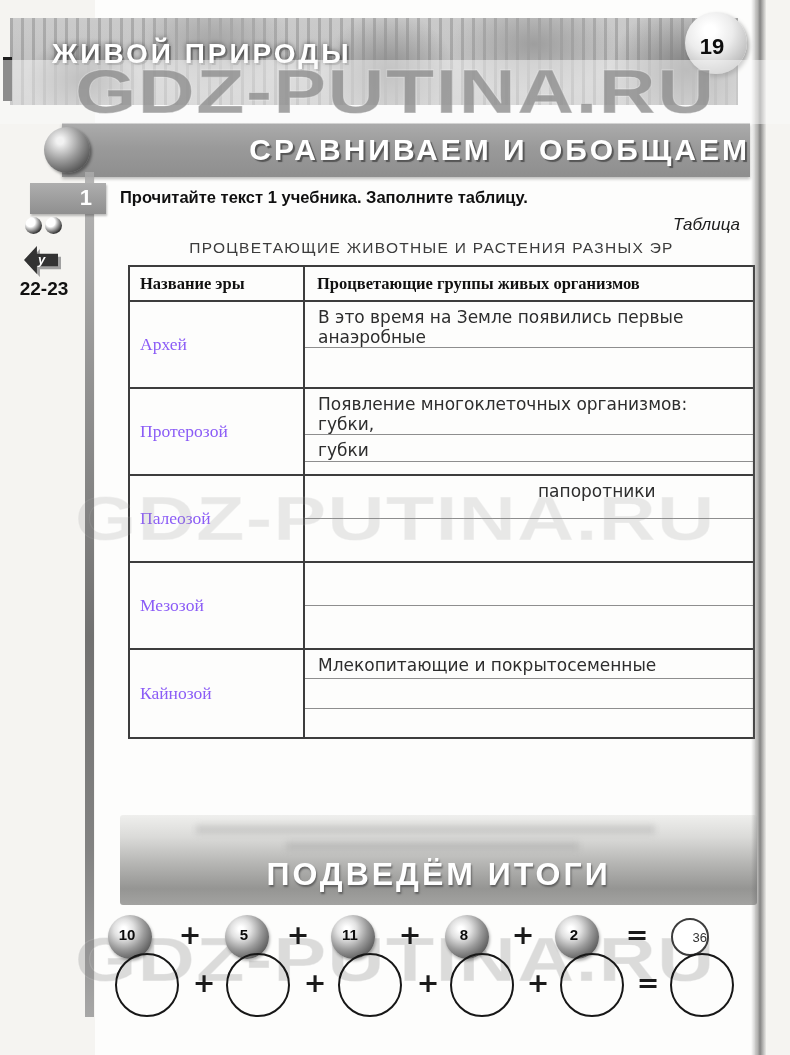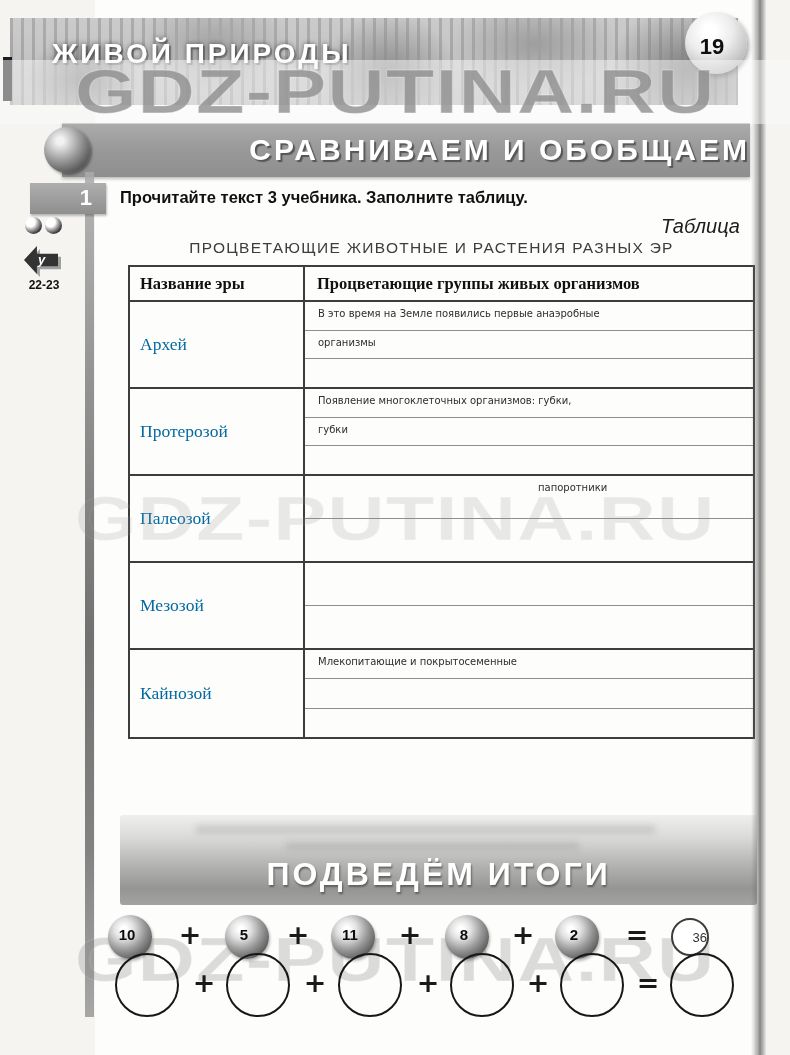--- a/index.html
+++ b/index.html
@@ -53,46 +53,46 @@
   .eye { width:17px; height:17px; border-radius:50%;
     background:radial-gradient(circle at 32% 30%, #ffffff 28%, #bdbdbd 42%, #3c3c3c 72%, #141414 100%); }
   .arrow-u { position:absolute; left:24px; top:246px; width:34px; height:28px; z-index:2; }
   .arrow-shape { position:absolute; left:0; top:0; width:100%; height:100%;
     clip-path:polygon(0 50%, 38% 0, 38% 28%, 100% 28%, 100% 72%, 38% 72%, 38% 100%); }
   .arrow-shadow { background:#a0a0a0; transform:translate(3px,3px); }
   .arrow-main { background:#333; }
   .arrow-letter { position:absolute; left:14px; top:6px; color:#fff; font-weight:700;
     font-size:13px; font-style:italic; z-index:1; }
   .tb-pages { position:absolute; left:18px; top:278px; width:52px; text-align:center;
-    font-weight:700; font-size:12px; color:#111; z-index:2; }
+    font-weight:700; font-size:19px; color:#111; z-index:2; }
   .spine { position:absolute; left:85px; top:172px; width:9px; height:845px; z-index:2; opacity:.85;
     background:linear-gradient(180deg,#ababab,#818181 25%,#5a5a5a 55%,#6e6e6e 80%,#999); }
   .right-edge { position:absolute; left:751px; top:0; width:15px; height:1055px; z-index:5;
     background:linear-gradient(90deg, rgba(120,120,120,0), rgba(110,110,110,.5) 45%, rgba(85,85,85,.7) 60%, rgba(200,200,198,.25)); }
 
   
   .task-text { position:absolute; left:120px; top:188px; width:600px; z-index:2;
     font-size:16.5px; font-weight:700; color:#101010; }
   .tbl-caption { position:absolute; left:540px; top:215px; width:200px; text-align:right; z-index:2;
-    font-style:italic; font-size:20px; color:#1c1c1c; }
+    font-style:italic; font-size:17px; color:#1c1c1c; }
   .tbl-title { position:absolute; left:118px; top:239px; width:627px; text-align:center; z-index:2;
     font-size:15.5px; letter-spacing:1.3px; color:#3c3c3c; }
 
   
   .era-table { position:absolute; left:128px; top:265px; width:627px; z-index:3; border:2px solid #3d3d3d; }
   .thead { display:flex; height:35px; border-bottom:2px solid #3d3d3d;
     font-family:"Liberation Serif", serif; font-weight:700; font-size:16.5px; color:#111; }
   .th1 { width:175px; border-right:2px solid #3d3d3d; padding:7px 0 0 10px; }
   .th2 { flex:1; padding:7px 0 0 12px; }
   .trow { display:flex; height:87px; border-bottom:2px solid #3d3d3d; }
   .trow:last-child { border-bottom:none; }
   .tera { width:175px; border-right:2px solid #3d3d3d; display:flex; align-items:center;
-    padding-left:10px; font-family:"Liberation Serif", serif; font-size:17.5px; color:#0369a1; }
+    padding-left:10px; font-family:"Liberation Serif", serif; font-size:17.5px; color:#8b5cf6; }
   .tans { flex:1; display:flex; flex-direction:column;
-    font-family:"DejaVu Sans", sans-serif; font-size:10px; color:#2d2d2d; }
+    font-family:"DejaVu Sans", sans-serif; font-size:17px; color:#2d2d2d; }
   .ansline { flex:1; border-bottom:1px solid #8e8e8e; padding:6px 10px 0 13px; position:relative; line-height:1.15; }
   .ansline.last { border-bottom:none; }
   .ans-right { position:absolute; right:28px; top:19px; }
   .indent { margin-left:220px; }
 
   
   .banner2 { position:absolute; left:120px; top:815px; width:637px; height:90px; z-index:2; border-radius:3px;
     background:linear-gradient(180deg,#efefed 0%,#dadad8 25%,#b4b4b2 55%,#959593 82%,#a3a3a1 100%); }
   .banner2 .label { position:absolute; bottom:12px; width:100%; text-align:center;
     font-size:32px; font-weight:800; color:#fff; letter-spacing:3px; text-shadow:1px 2px 2px rgba(80,80,80,.8); }
@@ -146,35 +146,34 @@
     <div class="eye"></div>
     <div class="eye"></div>
   </div>
   <div class="arrow-u">
     <div class="arrow-shape arrow-shadow"></div>
     <div class="arrow-shape arrow-main"></div>
     <div class="arrow-letter">у</div>
   </div>
   <div class="tb-pages">22-23</div>
 
-  <div class="task-text">Прочитайте текст 3 учебника. Заполните таблицу.</div>
+  <div class="task-text">Прочитайте текст 1 учебника. Заполните таблицу.</div>
   <div class="tbl-caption">Таблица</div>
   <div class="tbl-title">ПРОЦВЕТАЮЩИЕ ЖИВОТНЫЕ И РАСТЕНИЯ РАЗНЫХ ЭР</div>
 
   <div class="era-table">
     <div class="thead">
       <div class="th1">Название эры</div>
       <div class="th2">Процветающие группы живых организмов</div>
     </div>
 
     <div class="trow">
       <div class="tera">Архей</div>
       <div class="tans">
         <div class="ansline"><span>В это время на Земле появились первые анаэробные</span></div>
-        <div class="ansline"><span>организмы</span></div>
         <div class="ansline last"></div>
       </div>
     </div>
 
     <div class="trow">
       <div class="tera">Протерозой</div>
       <div class="tans">
         <div class="ansline"><span>Появление многоклеточных организмов: губки,</span></div>
         <div class="ansline"><span>губки</span></div>
         <div class="ansline last"></div>

